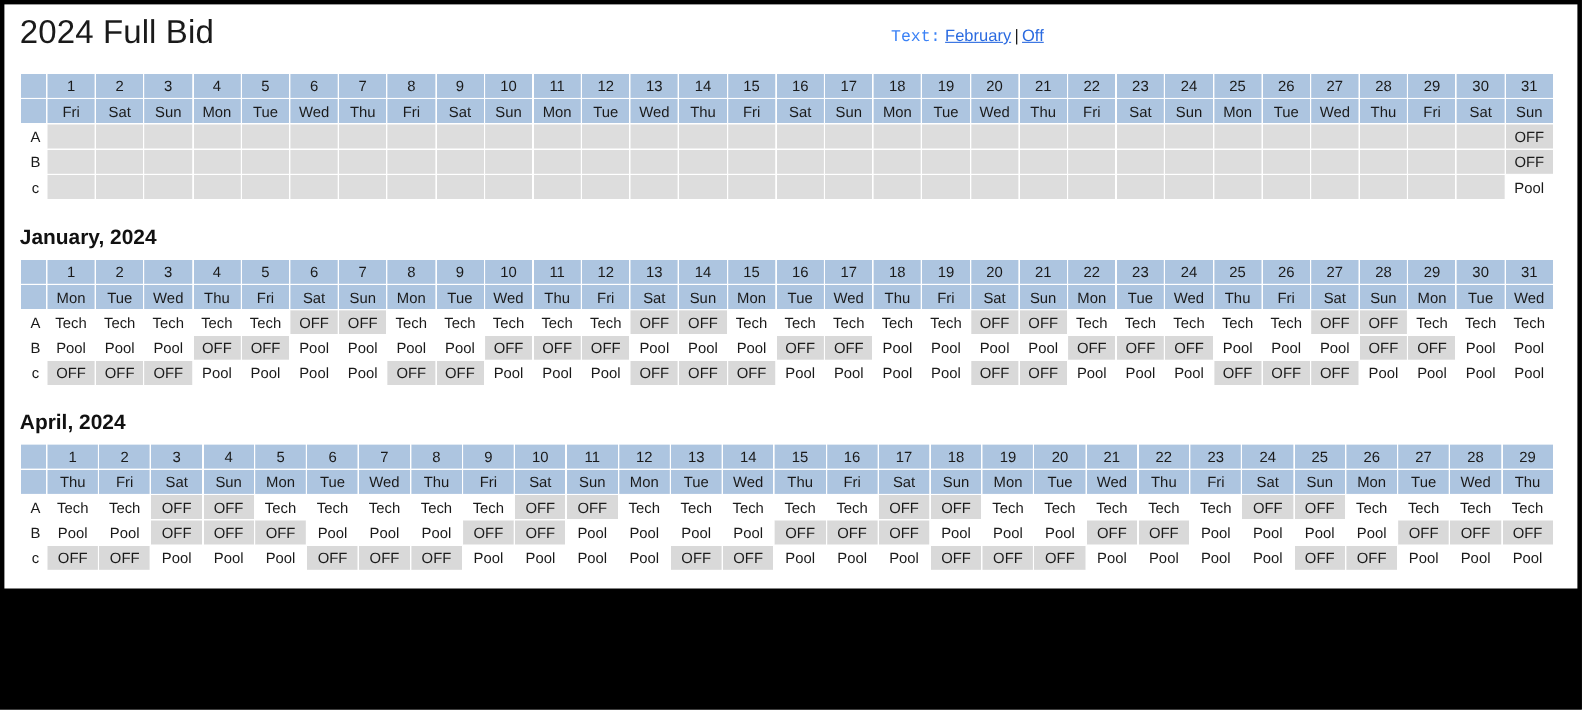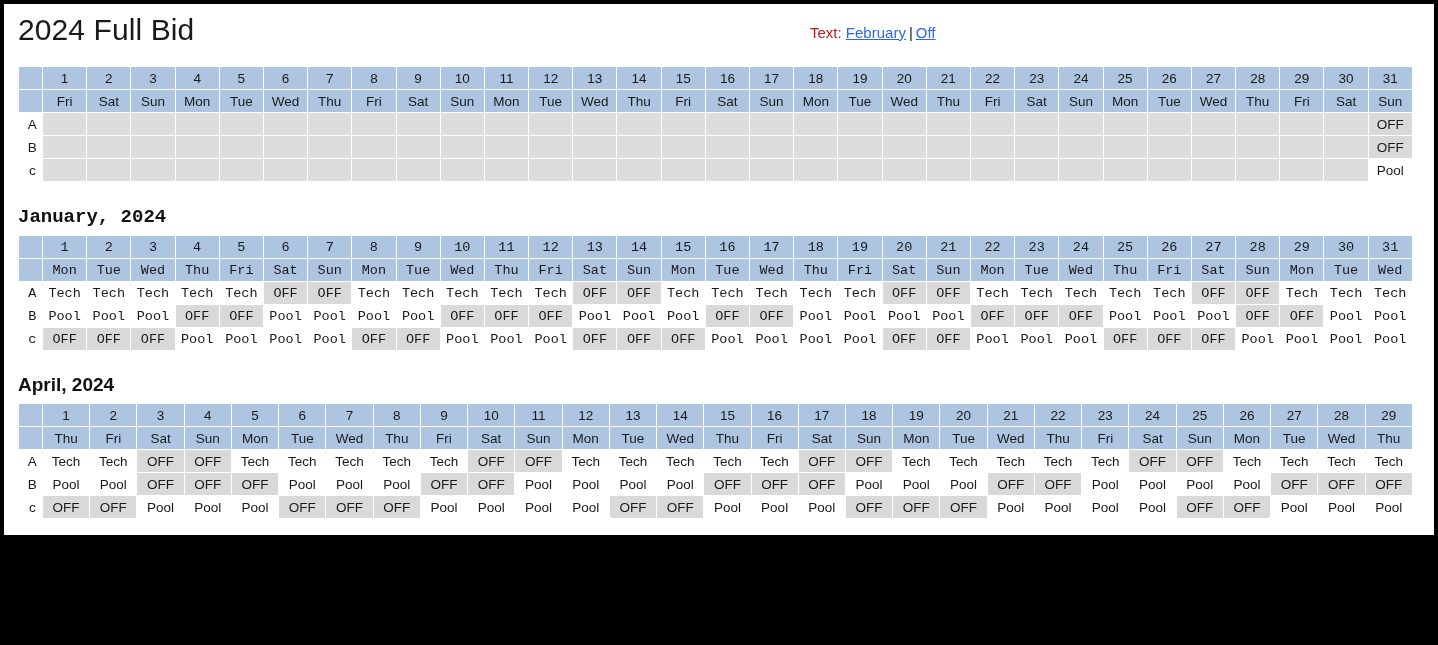--- a/index.html
+++ b/index.html
@@ -40,21 +40,21 @@
     white-space: nowrap;
   }
   .text-controls {
     position: absolute;
     left: 806px;
     top: 20px;
     font-size: 15px;
     color: #1a1a1a;
     white-space: nowrap;
   }
-  .text-controls .lbl { color: #b91c1c; }
+  .text-controls .lbl { color: #3b82f6; font-family: Liberation Mono, monospace; }
   .text-controls a {
     color: #2a6ae0;
     text-decoration: underline;
     cursor: pointer;
   }
   .text-controls .sep {
     color: #1a1a1a;
     padding: 0 3px;
   }
   
@@ -109,21 +109,21 @@
     background: #adc5e0;
     font-weight: normal;
     font-size: 13.5px;
     color: #1a1a1a;
   }
   td.cell-work { background: #ffffff; font-weight: normal; }
   td.cell-off  { background: #d9d9d9; font-weight: bold; }
   td.cell-empty { background: #dddddd; }
   
   #dec-block { margin-top: 4px; }
-  #jan-block { margin-top: 23px; font-family: Liberation Mono, monospace; }
+  #jan-block { margin-top: 23px; }
   #feb-block { margin-top: 22px; }
 </style>
 </head>
 <body>
 
 <div id="page">
 
   <div class="top-bar">
     <div class="page-title">2024 Full Bid</div>
     <div class="text-controls">

